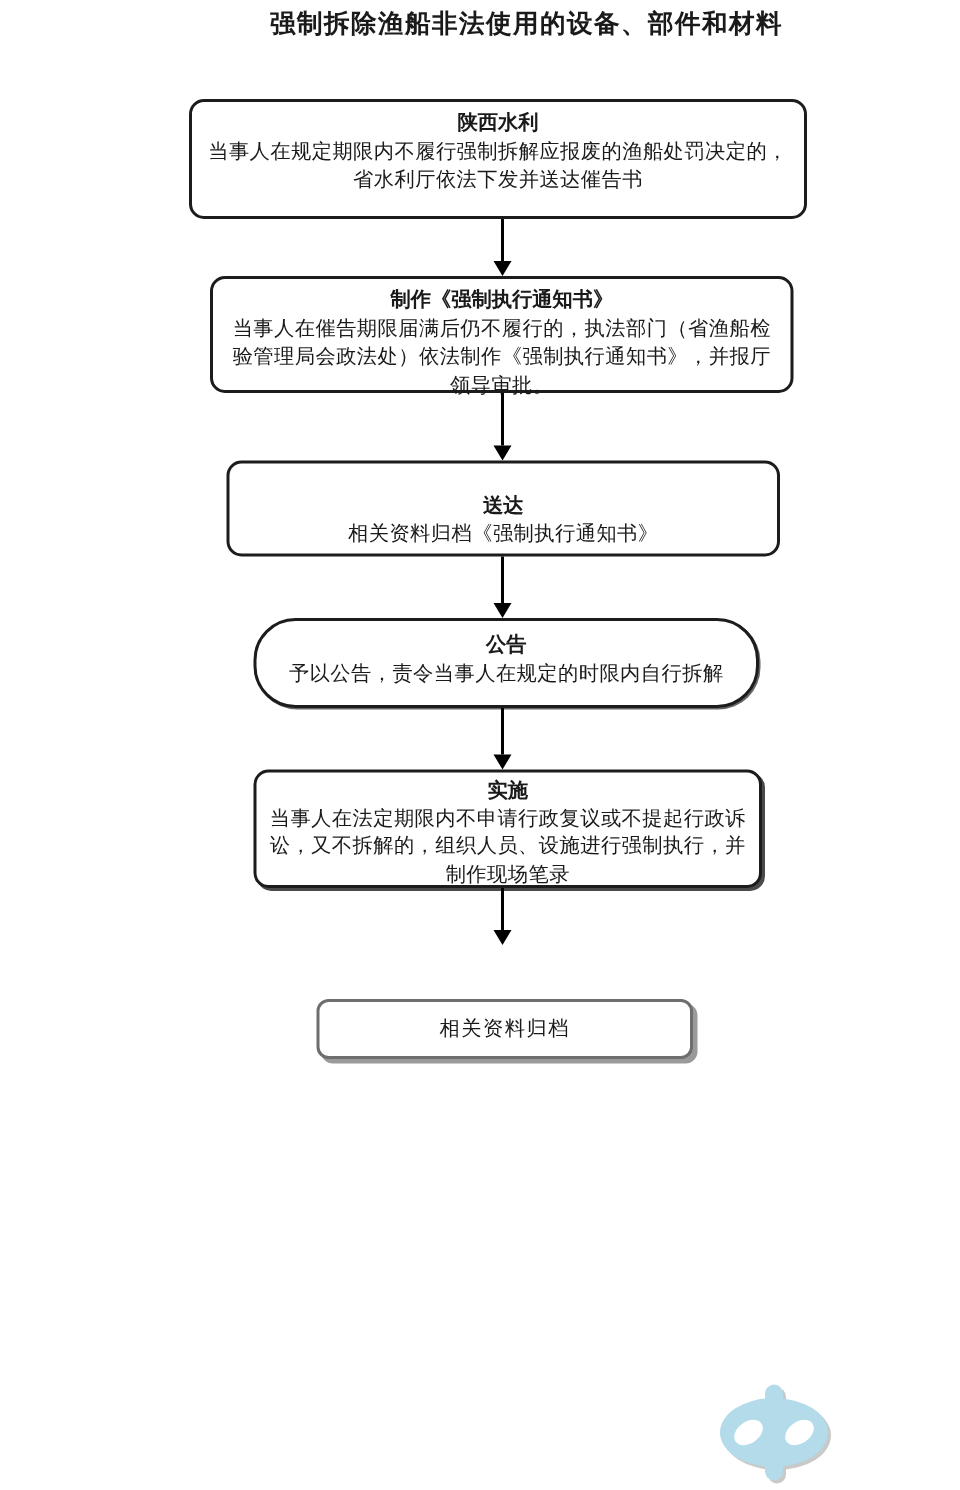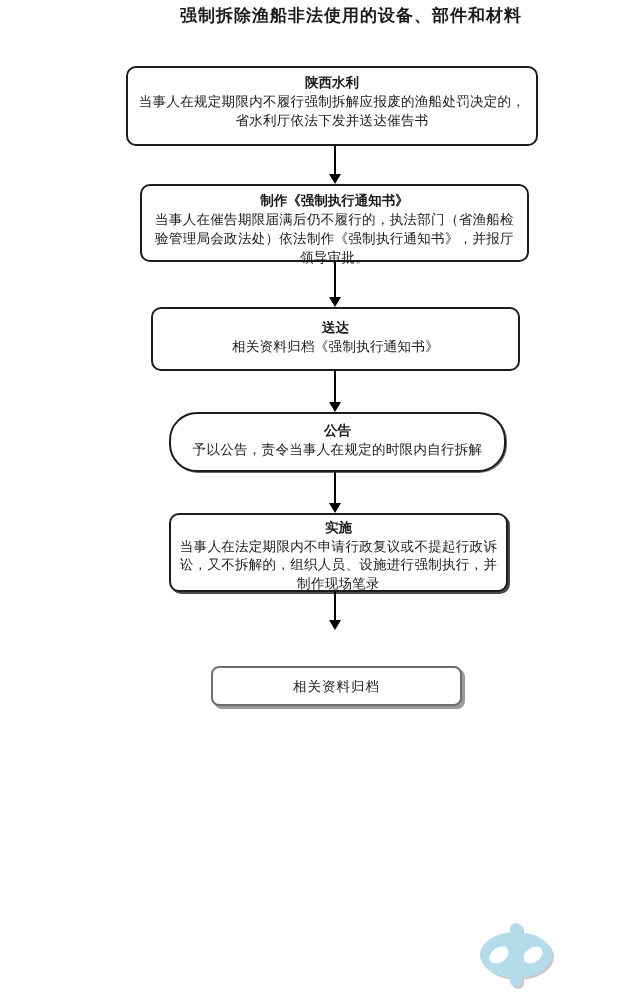--- a/index.html
+++ b/index.html
@@ -37,21 +37,21 @@
     font-weight: bold;
     padding-top: 5px;
   }
   .node .node-body { letter-spacing: 0.3px; }
   .body-center { text-align: center; padding: 0 8px; }
   .body-left   { text-align: center;   padding: 0 8px; }
 
   .node-1 { left: 126px; top: 66px;  width: 412px; height: 80px; }
   .node-2 { left: 140px; top: 184px; width: 389px; height: 78px; }
   .node-3 { left: 151px; top: 307px; width: 369px; height: 64px; }
-  .node-3 .node-title { padding-top: 9px; }
+  .node-3 .node-title { padding-top: 19px; }
   .node-4 { left: 169px; top: 412px; width: 337px; height: 60px;
             box-shadow: 1px 1px 0 #666; border-radius: 28px; }
   .node-4 .node-title { padding-top: 7px; }
   .node-5 { left: 169px; top: 513px; width: 339px; height: 79px;
             box-shadow: 2px 2px 0 #4a4a4a; line-height: 18.5px; }
   .node-5 .node-title { padding-top: 3px; }
   .node-6 { left: 211px; top: 630px; width: 251px; height: 40px;
             border: 2px solid #6e6e6e; border-radius: 8px;
             box-shadow: 3px 3px 0 #9a9a9a; margin-top: 36px; }
   .node-6 .node-title { padding-top: 9px; font-weight: normal; letter-spacing: 1px; }

